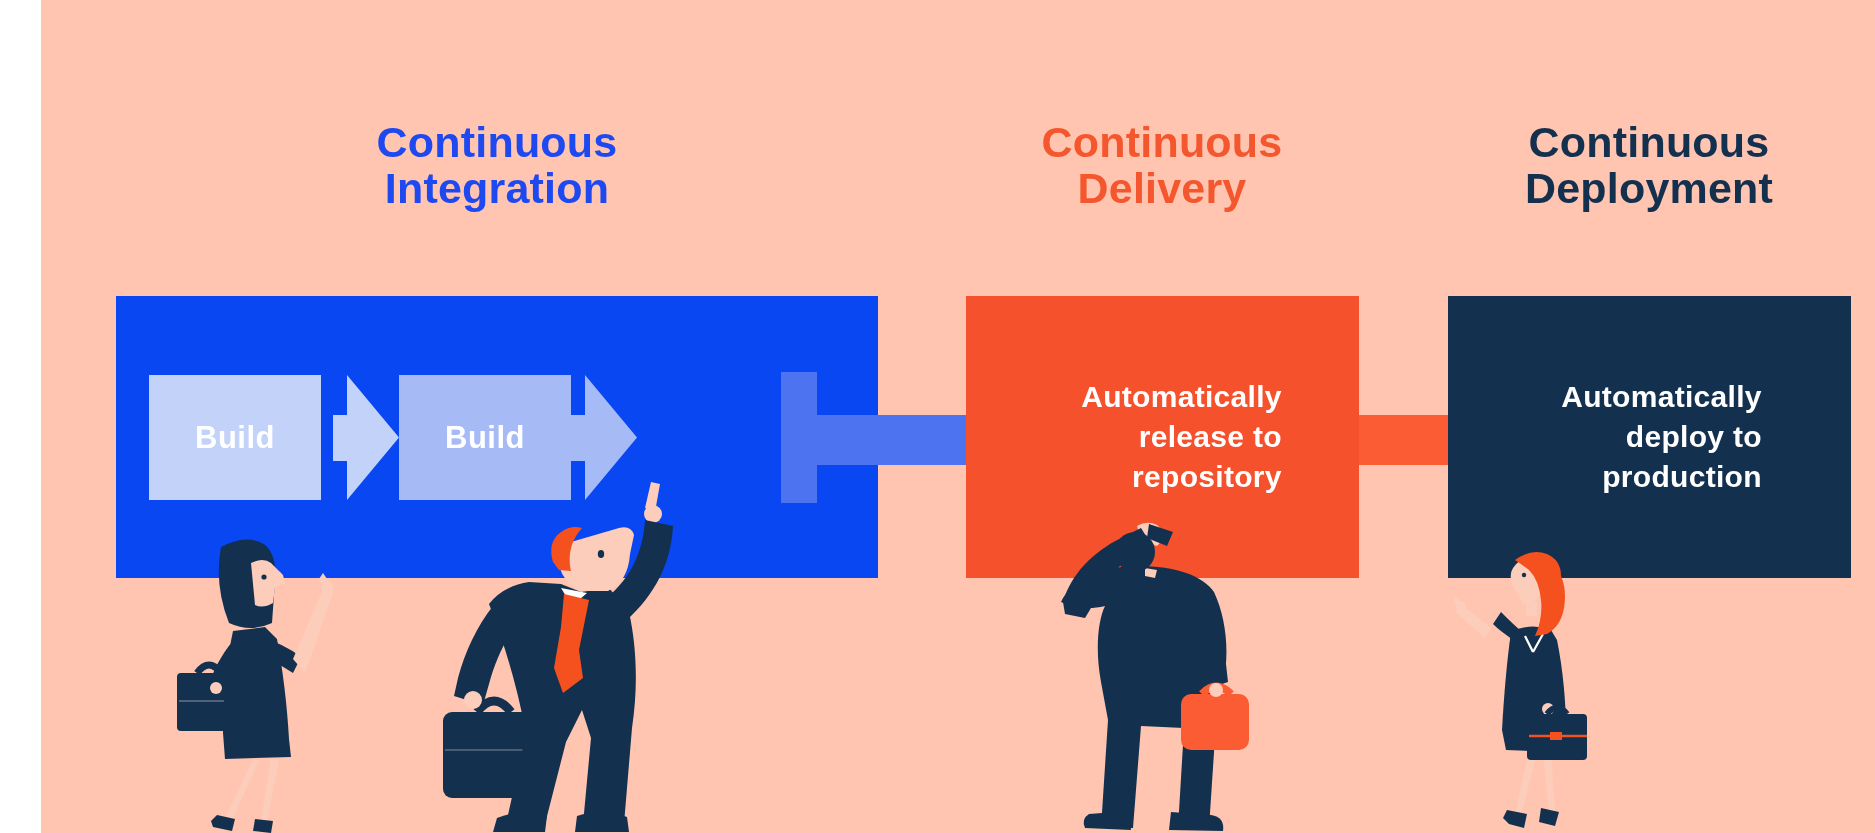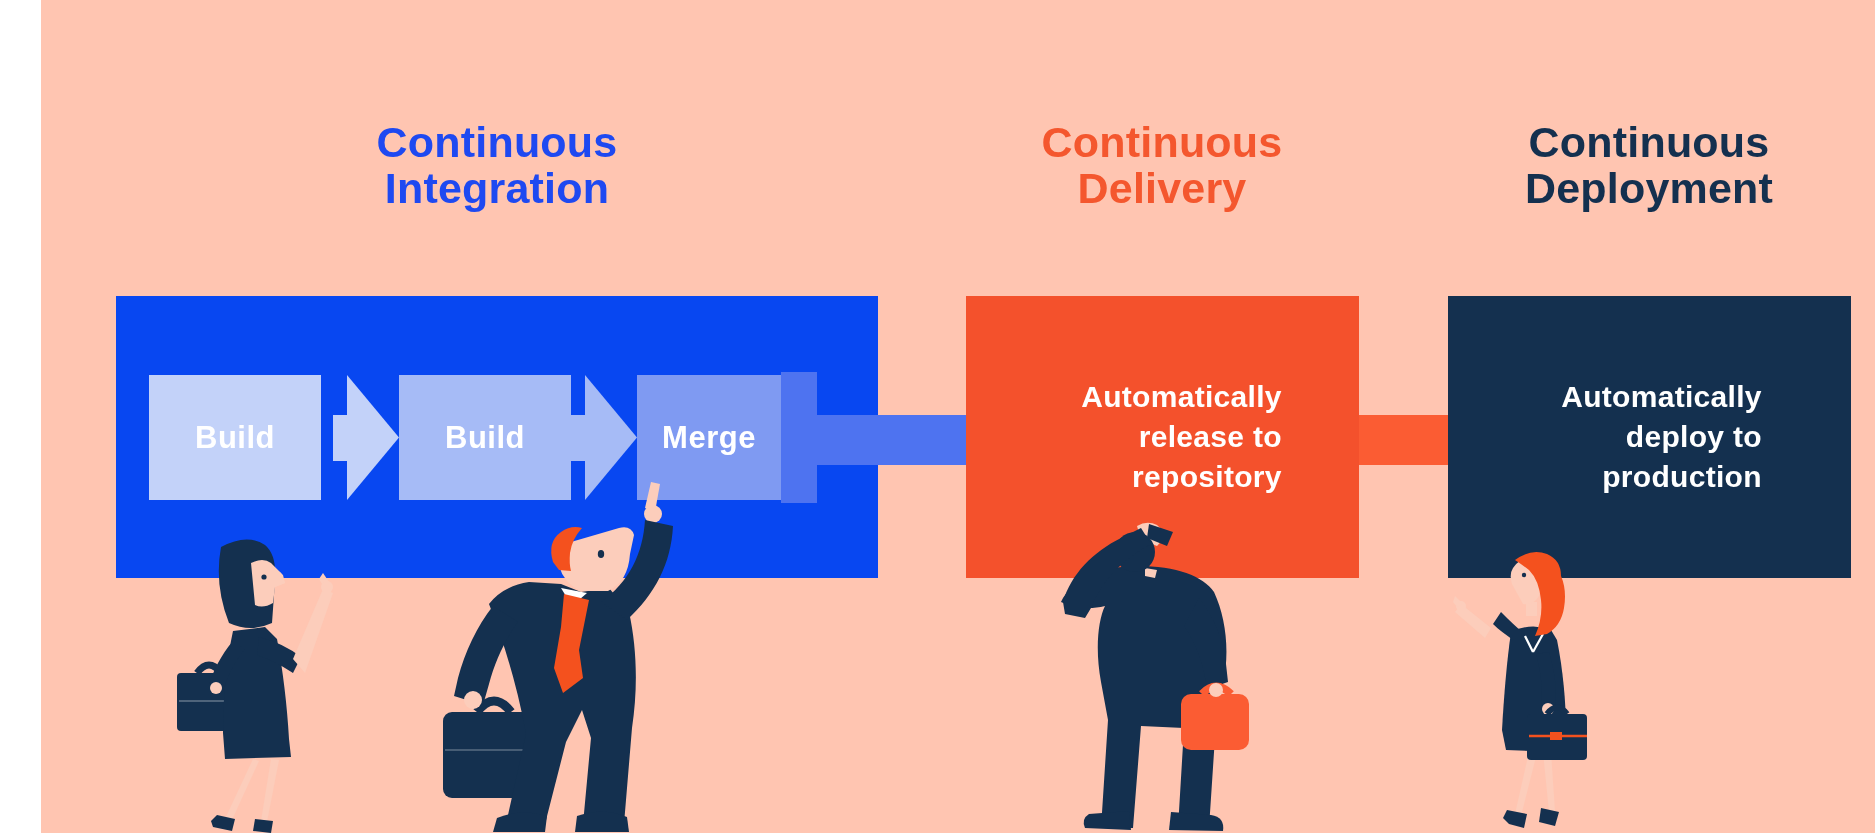--- a/index.html
+++ b/index.html
@@ -83,23 +83,20 @@
     </div>
     <div class="stem" id="stem-a"></div>
     <div class="chevron-head" id="chevron-a"></div>
 
     <div class="step" id="step-test">
       <span class="step-label">Build</span>
     </div>
     <div class="stem" id="stem-b"></div>
     <div class="chevron-head" id="chevron-b"></div>
 
-    <div class="step" id="step-merge">
-      <span class="step-label">Merge</span>
-    </div>
     <div id="merge-tail"></div>
   </div>
 
   <div class="connector-bar" id="bar-blue"></div>
   <div class="connector-head" id="arrowhead-blue"></div>
 
   <div class="box orange">
     <p class="box-body">Automatically
 release to
 repository</p>

